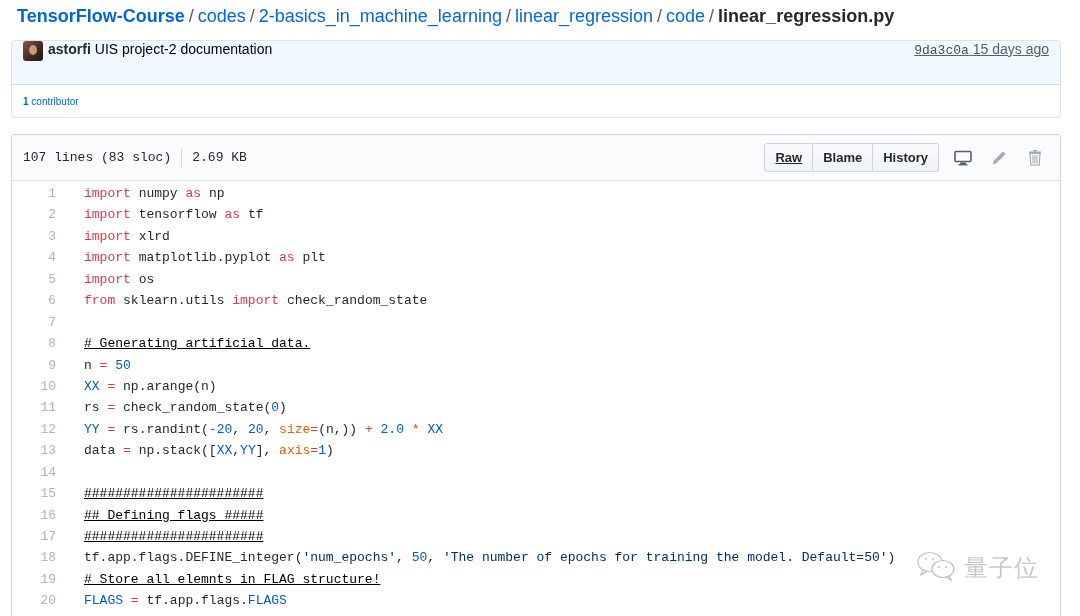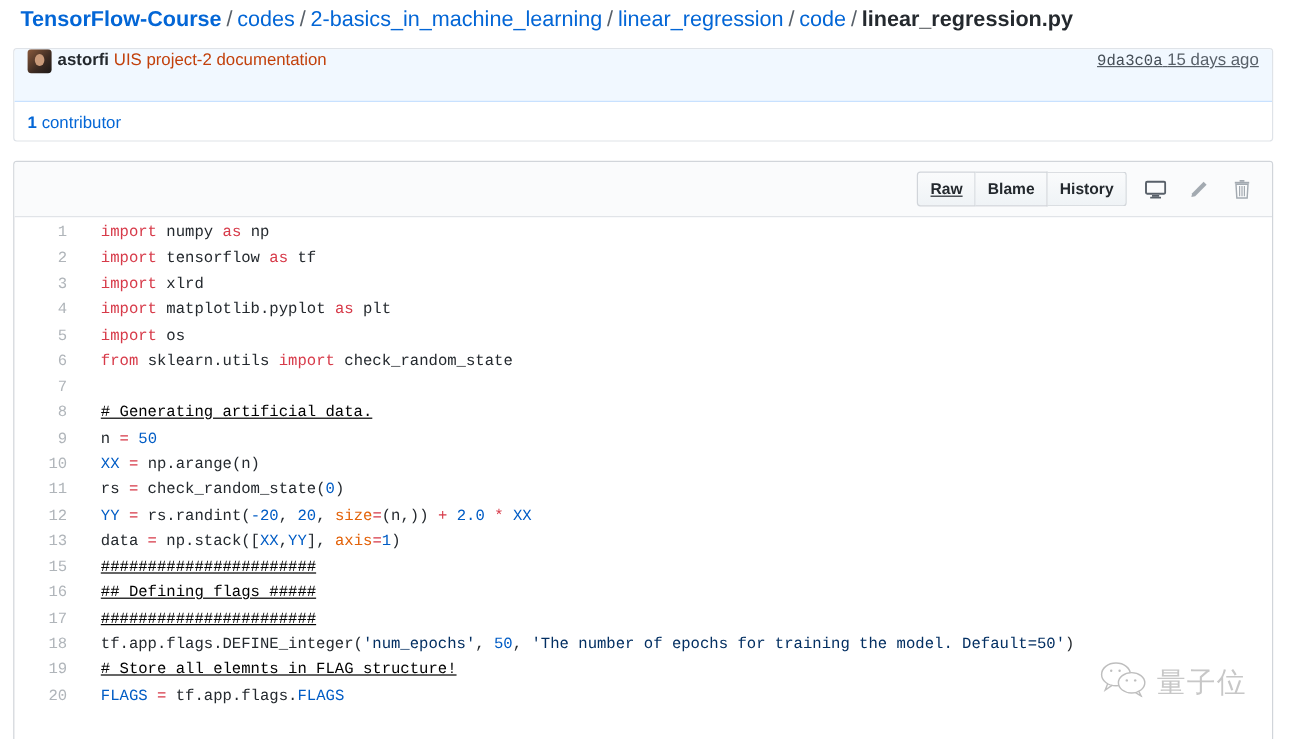--- a/index.html
+++ b/index.html
@@ -10,24 +10,24 @@
     .breadcrumb a { color: #0366d6; text-decoration: none; text-align: center; }
     .breadcrumb .repo { font-weight: bold; }
     .breadcrumb .sep { color: #586069; margin: 0 4px; }
     .breadcrumb .final { font-weight: bold; color: #24292e; }
 
     .commit-box { position: absolute; left: 11px; top: 40px; width: 1050px; height: 78px; border: 1px solid #dfe3e8; border-radius: 3px; overflow: hidden; }
     .commit-row { height: 44px; background: #f1f8ff; border-bottom: 1px solid #c8e1ff; display: flex; padding: 0 11px; font-size: 14px; }
     .avatar { width: 20px; height: 20px; border-radius: 3px; background: linear-gradient(135deg, #8a5a3c 0%, #3b2a22 60%, #1e1a18 100%); margin-right: 5px; position: relative; }
     .avatar::after { content: ""; position: absolute; left: 6px; top: 4px; width: 8px; height: 10px; border-radius: 50%; background: #c99a7a; }
     .commit-author { font-weight: bold; color: #24292e; margin-right: 4px; }
-    .commit-msg { color: #c2410c; }
+    .commit-msg { color: #000000; }
     .commit-meta { margin-left: auto; color: #586069; font-size: 14px; text-decoration: underline; }
     .commit-sha { font-family: "Liberation Mono", monospace; font-size: 13px; color: #444d56; }
-    .contrib-row { height: 33px; display: flex; align-items: center; padding: 0 11px; font-size: 14px; }
+    .contrib-row { height: 33px; display: flex; align-items: center; padding: 0 11px; font-size: 10px; }
     .contrib-row a { color: #0366d6; text-decoration: none; }
     .contrib-row b { font-weight: bold; }
 
     .file-box { position: absolute; left: 11px; top: 134px; width: 1050px; height: 500px; border: 1px solid #d1d5da; border-radius: 3px; overflow: hidden; }
     .file-header { height: 46px; background: #fafbfc; border-bottom: 1px solid #e1e4e8; display: flex; align-items: center; padding: 0 11px; }
     .file-info { font-family: "Liberation Mono", monospace; font-size: 13px; color: #24292e; display: flex; align-items: center; }
     .file-divider { width: 1px; height: 18px; background: #d1d5da; margin: 0 10px; }
     .btn-group { margin-left: auto; display: flex; }
     .btn { font-family: "Liberation Sans", sans-serif; font-size: 13px; font-weight: bold; color: #24292e; background: linear-gradient(#fafbfc, #eff3f6); border: 1px solid #d1d5da; padding: 0 10px; height: 29px; line-height: 27px; cursor: pointer; }
     .btn + .btn { border-left: none; }
@@ -68,20 +68,25 @@
       <span>15 days ago</span>
     </span>
   </div>
   <div class="contrib-row">
     <a href="#"><b>1</b> <span>contributor</span></a>
   </div>
 </div>
 
 <div class="file-box">
   <div class="file-header">
+    <div class="file-info">
+      <span>107 lines (83 sloc)</span>
+      <span class="file-divider"></span>
+      <span>2.69 KB</span>
+    </div>
     <div class="btn-group">
       <button class="btn">Raw</button>
       <button class="btn">Blame</button>
       <button class="btn">History</button>
     </div>
     <div class="file-icons">
       <span>
         <svg width="18" height="16" viewBox="0 0 18 16">
             <rect x="1" y="1.5" width="16" height="10" rx="1" fill="none" stroke="#586069" stroke-width="1.6"></rect>
             <rect x="6" y="12.5" width="6" height="1.5" fill="#586069"></rect>
@@ -113,20 +118,21 @@
     <div class="line"><span class="ln">4</span><span class="lc"><span class="k">import</span> <span>matplotlib.pyplot</span> <span class="k">as</span> <span>plt</span></span></div>
     <div class="line"><span class="ln">5</span><span class="lc"><span class="k">import</span> <span>os</span></span></div>
     <div class="line"><span class="ln">6</span><span class="lc"><span class="k">from</span> <span>sklearn.utils</span> <span class="k">import</span> <span>check_random_state</span></span></div>
     <div class="line"><span class="ln">7</span><span class="lc"></span></div>
     <div class="line"><span class="ln">8</span><span class="lc"><span class="c"># Generating artificial data.</span></span></div>
     <div class="line"><span class="ln">9</span><span class="lc">n <span class="o">=</span> <span class="n">50</span></span></div>
     <div class="line"><span class="ln">10</span><span class="lc"><span class="v">XX</span> <span class="o">=</span> np.arange(n)</span></div>
     <div class="line"><span class="ln">11</span><span class="lc">rs <span class="o">=</span> check_random_state(<span class="n">0</span>)</span></div>
     <div class="line"><span class="ln">12</span><span class="lc"><span class="v">YY</span> <span class="o">=</span> rs.randint(<span class="n">-20</span>, <span class="n">20</span>, <span class="p">size</span><span class="o">=</span>(n,)) <span class="o">+</span> <span class="n">2.0</span> <span class="o">*</span> <span class="v">XX</span></span></div>
     <div class="line"><span class="ln">13</span><span class="lc">data <span class="o">=</span> np.stack([<span class="v">XX</span>,<span class="v">YY</span>], <span class="p">axis</span><span class="o">=</span><span class="n">1</span>)</span></div>
+    <div class="line"><span class="ln">14</span><span class="lc"></span></div>
     <div class="line"><span class="ln">15</span><span class="lc"><span class="c">#######################</span></span></div>
     <div class="line"><span class="ln">16</span><span class="lc"><span class="c">## Defining flags #####</span></span></div>
     <div class="line"><span class="ln">17</span><span class="lc"><span class="c">#######################</span></span></div>
     <div class="line"><span class="ln">18</span><span class="lc">tf.app.flags.DEFINE_integer(<span class="s">'num_epochs'</span>, <span class="n">50</span>, <span class="s">'The number of epochs for training the model. Default=50'</span>)</span></div>
     <div class="line"><span class="ln">19</span><span class="lc"><span class="c"># Store all elemnts in FLAG structure!</span></span></div>
     <div class="line"><span class="ln">20</span><span class="lc"><span class="v">FLAGS</span> <span class="o">=</span> tf.app.flags.<span class="v">FLAGS</span></span></div>
   </div>
 </div>
 
 <div class="watermark">

